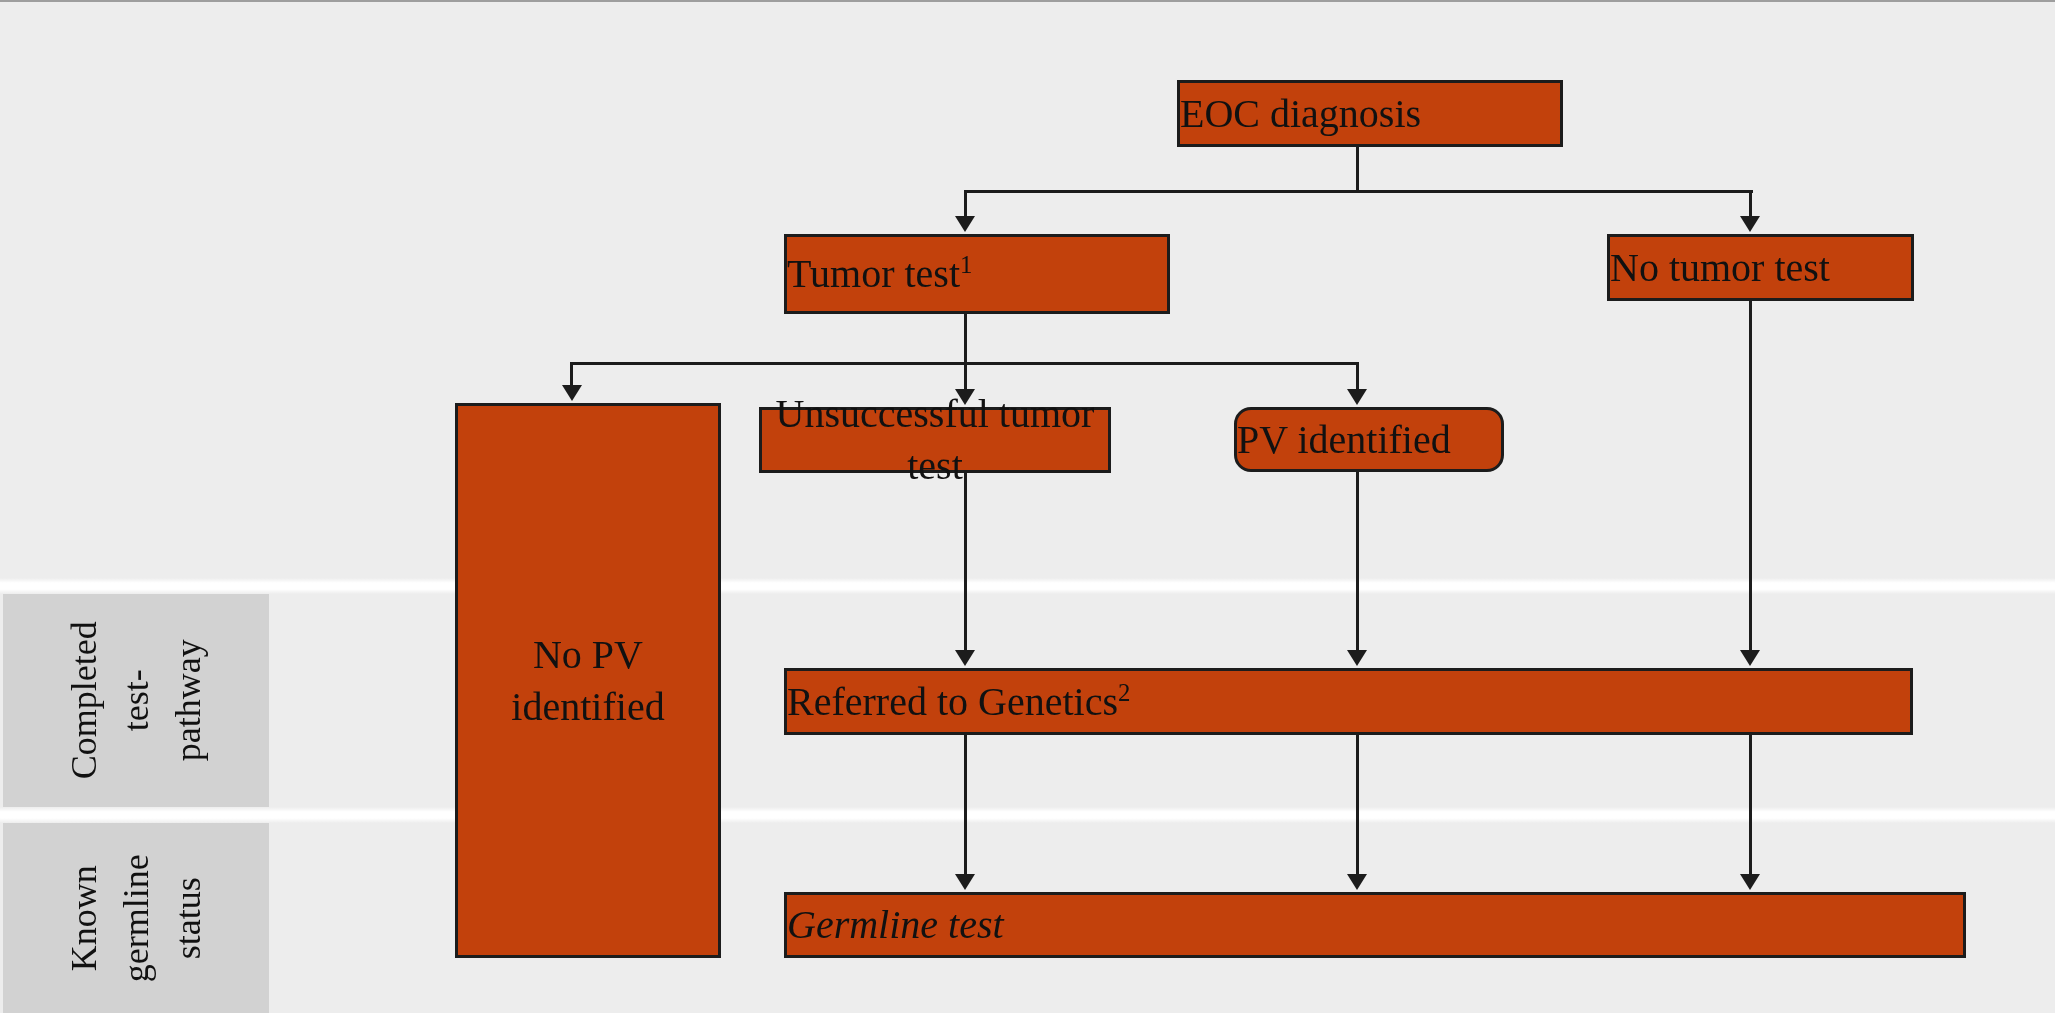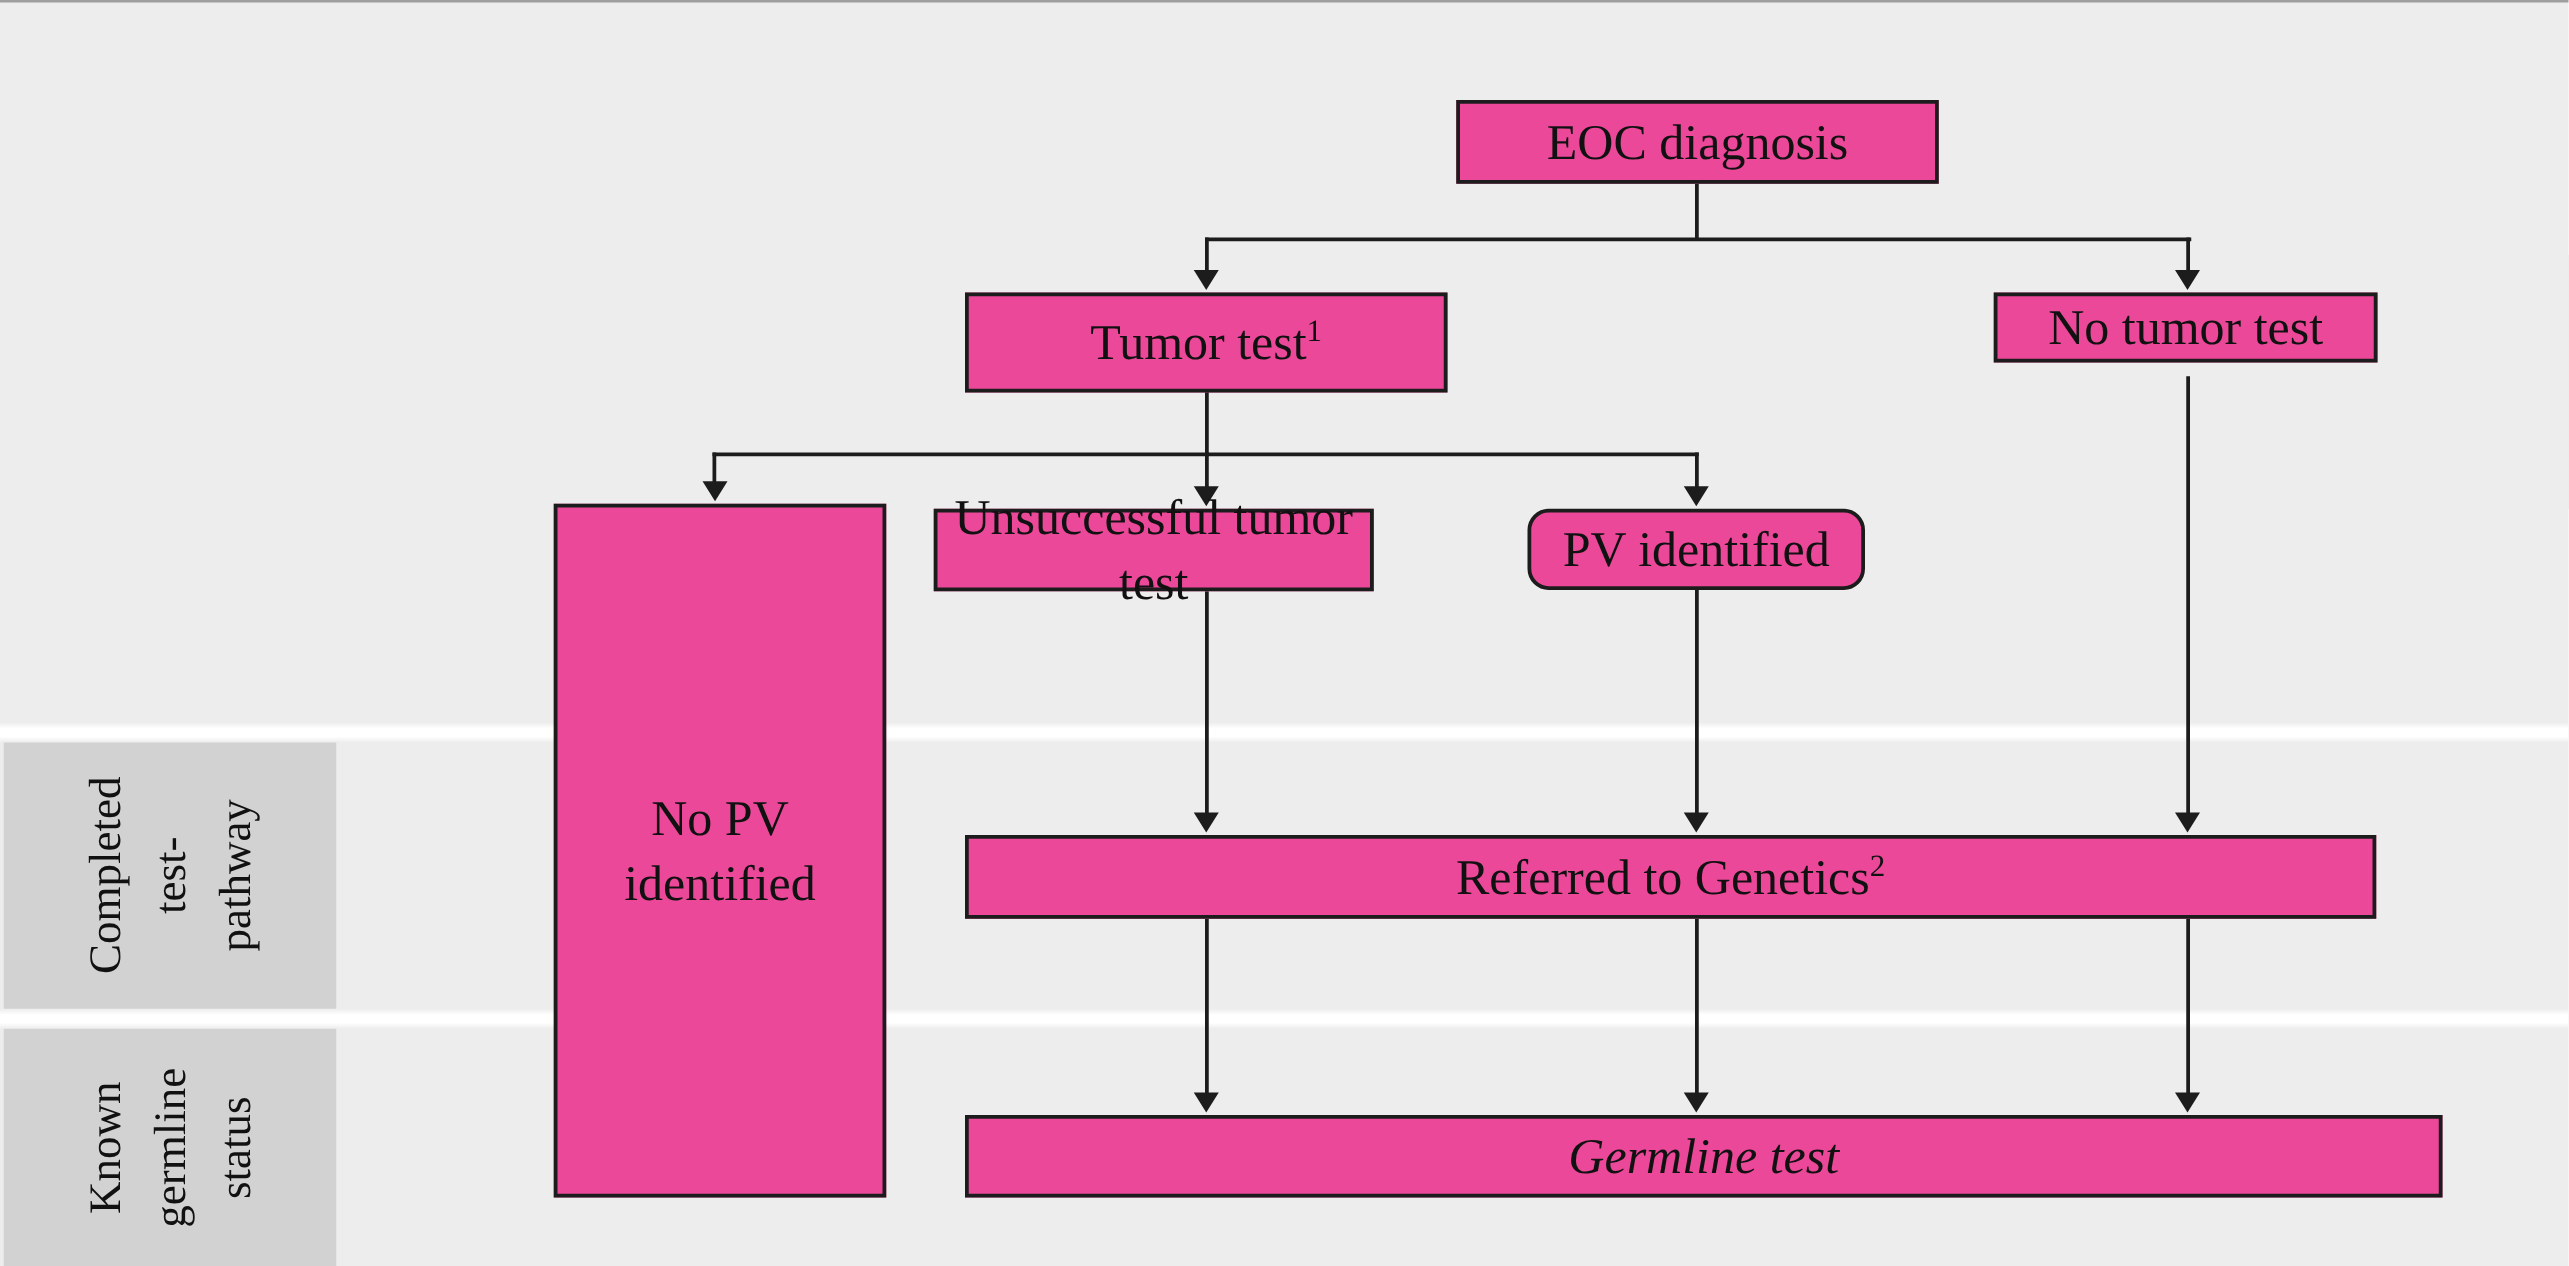--- a/index.html
+++ b/index.html
@@ -20,27 +20,28 @@
     position:absolute;left:0;width:100%;height:16px;
     background:linear-gradient(to bottom, rgba(255,255,255,0) 0%, #ffffff 30%, #ffffff 70%, rgba(255,255,255,0) 100%);
     z-index:1;
   }
   #band1{top:578px;}
   #band2{top:807px;}
   
   .node{
     position:absolute;
     box-sizing:border-box;
-    background:#ec4899;
+    background:#c2410c;
     border:3px solid #1c1c1c;
-    display:flex;align-items:center;justify-content:center;
+    display:flex;align-items:center;justify-content:flex-start;
     text-align:center;
     font-size:40px;
     line-height:1.3;
     z-index:4;
+    margin-left:12px;
   }
   .node sup{font-size:0.62em;line-height:0;}
   
   .line{position:absolute;background:#1c1c1c;z-index:3;}
   .arrow{
     position:absolute;width:0;height:0;z-index:3;
     border-left:10px solid transparent;
     border-right:10px solid transparent;
     border-top:16px solid #1c1c1c;
   }
@@ -113,21 +114,21 @@
   <div class="arrow" style="left:1740px;top:874px;"></div>
 
   <div class="node" style="left:1165px;top:80px;width:386px;height:67px;">
     <span>EOC diagnosis</span>
   </div>
 
   <div class="node" style="left:772px;top:234px;width:386px;height:80px;">
     <span><span>Tumor test</span><sup>1</sup></span>
   </div>
 
-  <div class="node" style="left:1595px;top:234px;width:307px;height:56px;">
+  <div class="node" style="left:1595px;top:234px;width:307px;height:67px;">
     <span>No tumor test</span>
   </div>
 
   <div class="node" style="left:443px;top:403px;width:266px;height:555px;padding:0 35px;">
     <span>No PV identified</span>
   </div>
 
   <div class="node" style="left:747px;top:407px;width:352px;height:66px;">
     <span>Unsuccessful tumor test</span>
   </div>

